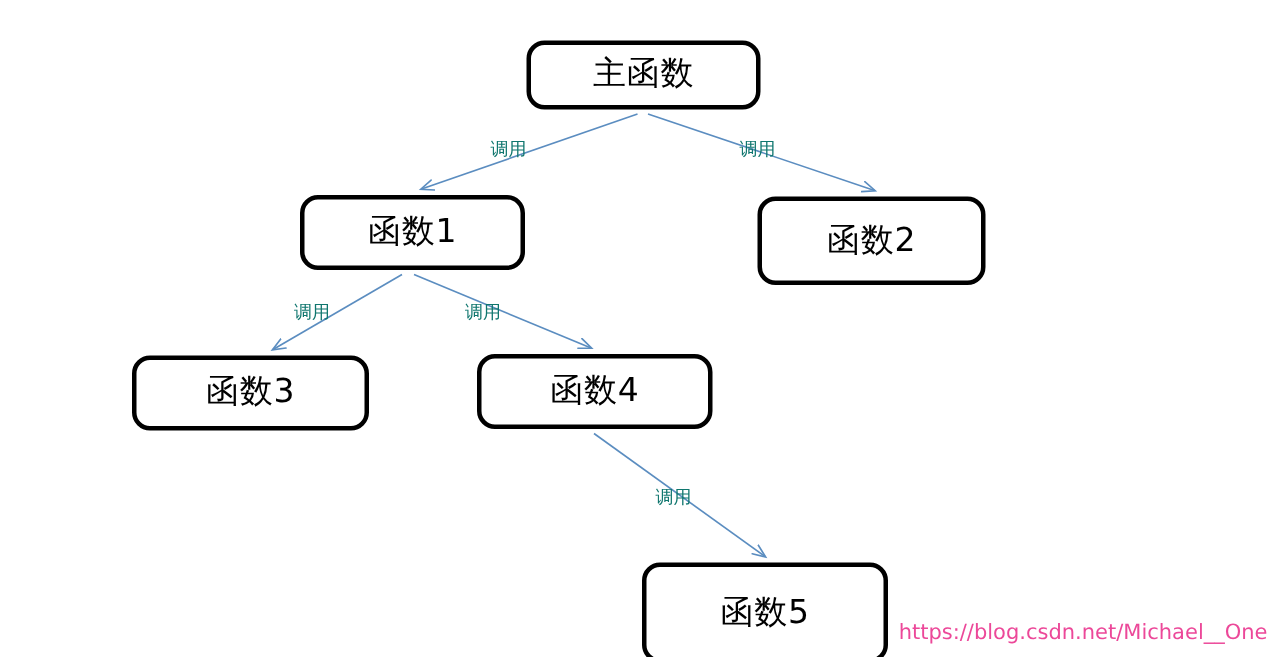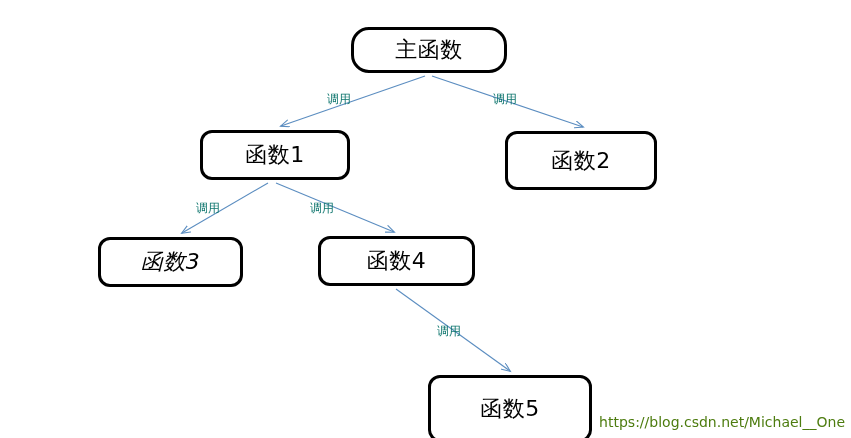--- a/index.html
+++ b/index.html
@@ -55,21 +55,21 @@
     white-space: nowrap;
     z-index: 6;
     font-family: "DejaVu Sans", "Liberation Sans", sans-serif;
   }
   
   #watermark {
     position: absolute;
     right: 6px;
     bottom: 8px;
     font-size: 14px;
-    color: #4d7c0f;
+    color: #ec4899;
     white-space: nowrap;
     z-index: 2;
     font-family: "DejaVu Sans", "Liberation Sans", sans-serif;
   }
 </style>
 </head>
 <body>
 
 <div id="canvas">
 
@@ -81,33 +81,33 @@
     </defs>
     <g id="edge-lines">
         <line x1="425" y1="76" x2="281" y2="126" stroke="#5b8dc0" stroke-width="1.1" marker-end="url(#arrowhead)"></line>
         <line x1="432" y1="76" x2="583" y2="127" stroke="#5b8dc0" stroke-width="1.1" marker-end="url(#arrowhead)"></line>
         <line x1="268" y1="183" x2="182" y2="233" stroke="#5b8dc0" stroke-width="1.1" marker-end="url(#arrowhead)"></line>
         <line x1="276" y1="183" x2="394" y2="232" stroke="#5b8dc0" stroke-width="1.1" marker-end="url(#arrowhead)"></line>
         <line x1="396" y1="289" x2="510" y2="371" stroke="#5b8dc0" stroke-width="1.1" marker-end="url(#arrowhead)"></line>
       </g>
   </svg>
 
-  <div class="node" style="left:351px; top:27px; width:156px; height:46px;border-radius:18px;">
+  <div class="node" style="left:351px; top:27px; width:156px; height:46px;">
     <span class="node-label">主函数</span>
   </div>
 
   <div class="node" style="left:200px; top:130px; width:150px; height:50px;text-align:center;">
     <span class="node-label">函数1</span>
   </div>
 
   <div class="node" style="left:505px; top:131px; width:152px; height:59px;">
     <span class="node-label">函数2</span>
   </div>
 
-  <div class="node" style="left:98px; top:237px; width:145px; height:50px;font-style:italic;">
+  <div class="node" style="left:88px; top:237px; width:158px; height:50px;">
     <span class="node-label">函数3</span>
   </div>
 
   <div class="node" style="left:318px; top:236px; width:157px; height:50px;">
     <span class="node-label">函数4</span>
   </div>
 
   <div class="node" style="left:428px; top:375px; width:164px; height:67px;">
     <span class="node-label">函数5</span>
   </div>

